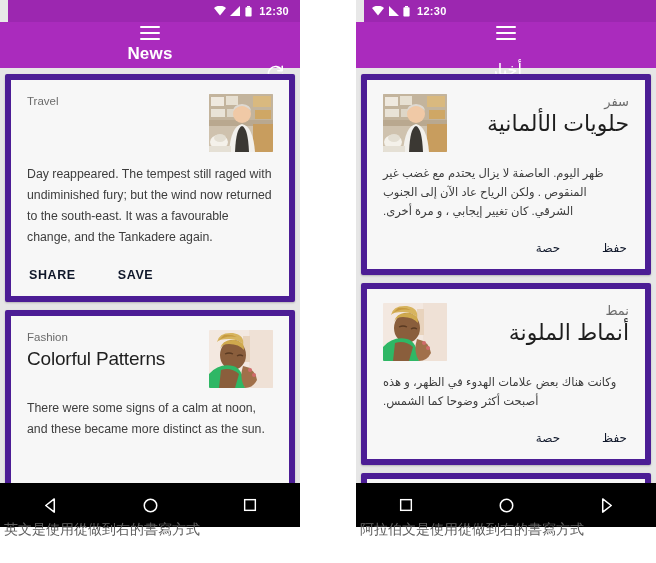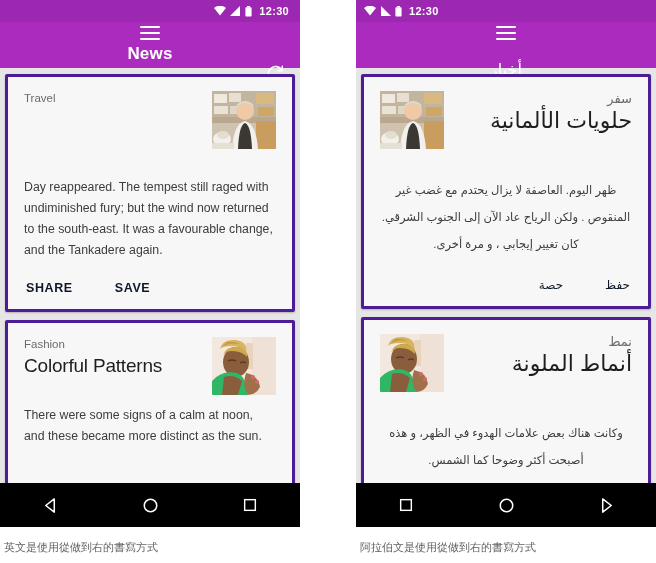--- a/index.html
+++ b/index.html
@@ -12,21 +12,21 @@
 
   
   .phone{position:absolute;top:0;width:300px;height:527px;overflow:hidden;background:#e8e8e8;}
   .phone.ltr{left:0;}
   .phone.rtl{left:356px;direction:rtl;}
 
   
   .statusbar{
     height:22px;background:#9c27b0;display:flex;
     padding:0 8px;box-sizing:border-box;color:#fff;
-    font-size:11px;font-weight:bold;
+    font-size:11px;font-weight:bold;margin-left:8px;
   }
   .ltr .statusbar{justify-content:flex-end;}
   .rtl .statusbar{justify-content:flex-start;direction:ltr;}
   .status-icons{display:flex;align-items:center;gap:4px;}
   .rtl .status-icons{flex-direction:row-reverse;}
   .status-time{margin:0 3px;letter-spacing:.3px;}
   .ico-wifi{width:12px;height:10px;position:relative;}
   .ico-wifi svg,.ico-signal svg,.ico-batt svg{display:block;}
 
   
@@ -39,53 +39,53 @@
   .rtl .app-title{font-size:16px;font-weight:normal;margin:16px 20px;}
   .bar-icon{width:22px;height:22px;display:flex;align-items:center;justify-content:center;cursor:pointer;}
   .bar-icon.refresh{margin-left:auto;}
   .bar-icon.overflow{margin-left:16px;}
   .hamb{width:20px;}
   .hamb span{display:block;height:2px;background:#fff;margin:4px 0;border-radius:1px;}
 
   
   .content{height:415px;background:#e6e6e6;padding:6px 5px 0 5px;box-sizing:border-box;overflow:hidden;}
   .card{
-    background:#f7f7f7;border:3px solid #4c1d95;border-radius:2px;
+    background:#f7f7f7;border:6px solid #4c1d95;border-radius:2px;
     box-shadow:0 1px 2px rgba(0,0,0,.22);
     margin-bottom:8px;padding:14px 16px 10px 16px;box-sizing:border-box;position:relative;
   }
   .card-head{display:flex;align-items:flex-start;}
   .card-texts{flex:1;min-width:0;}
   .kicker{font-size:11.5px;color:#6b6b6b;line-height:15px;margin-bottom:1px;}
   .headline{font-size:19px;color:#1e1e1e;line-height:26px;font-weight:normal;letter-spacing:-.2px;}
   .rtl .kicker{font-size:13px;}
   .rtl .headline{font-size:22px;line-height:28px;}
   .thumb{width:64px;height:58px;margin-left:10px;flex:0 0 64px;border-radius:1px;overflow:hidden;}
   .rtl .thumb{margin-left:0;margin-right:10px;}
   .thumb svg{display:block;width:64px;height:58px;}
-  .body-text{font-size:12.3px;color:#3d3d3d;line-height:21px;margin-top:28px;}
-  .rtl .body-text{font-size:11.5px;line-height:27px;text-align:center;}
+  .body-text{font-size:12.3px;color:#3d3d3d;line-height:21px;margin-top:12px;}
+  .rtl .body-text{font-size:11.5px;line-height:19px;text-align:left;}
   .card-actions{display:flex;margin-top:16px;}
   .act{
     color:#0f172a;font-size:12.5px;font-weight:bold;letter-spacing:.6px;
     padding:4px 2px;margin-right:38px;cursor:pointer;background:none;border:none;
     font-family:inherit;
   }
   .rtl .card-actions{justify-content:flex-start;}
   .rtl .act{margin-right:0;margin-left:38px;font-weight:normal;font-size:12px;letter-spacing:0;}
   .card.short .body-text{margin-top:10px;}
   .card.peek{height:22px;padding:0;margin-bottom:0;}
 
   
   .navbar{height:44px;background:#000;display:flex;align-items:center;justify-content:space-around;}
   .navbar .nav-btn{width:34px;height:34px;display:flex;align-items:center;justify-content:center;cursor:pointer;}
 
   
   .caption{
-    position:absolute;bottom:8px;font-size:11px;color:#5f5f5f;
+    position:absolute;bottom:24px;font-size:14px;color:#5f5f5f;
     font-family:"DejaVu Sans","Liberation Sans",sans-serif;
   }
   .caption.left{left:4px;}
   .caption.right{left:360px;}
 </style>
 </head>
 <body>
 
 <div class="stage">
 

